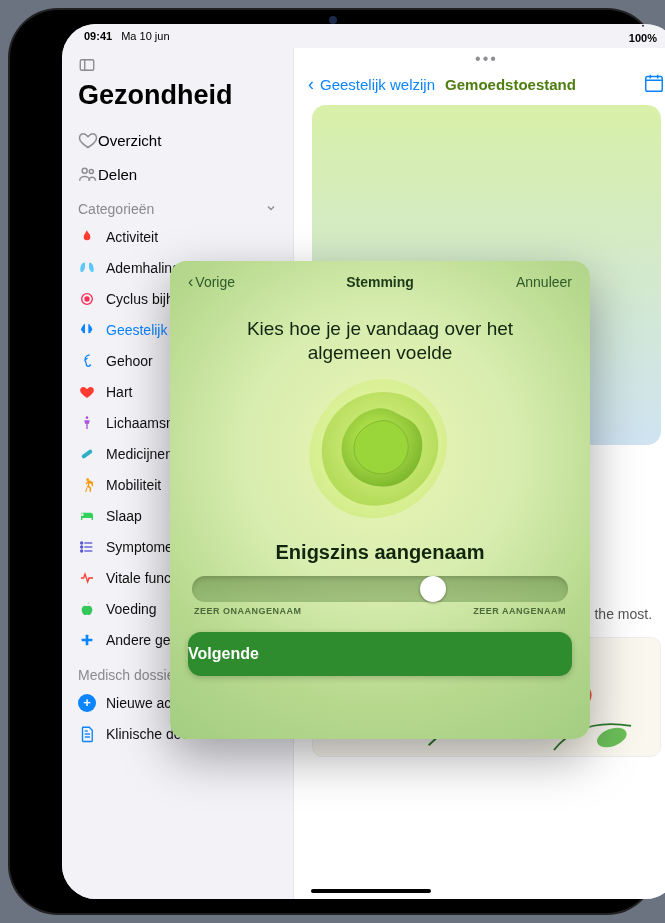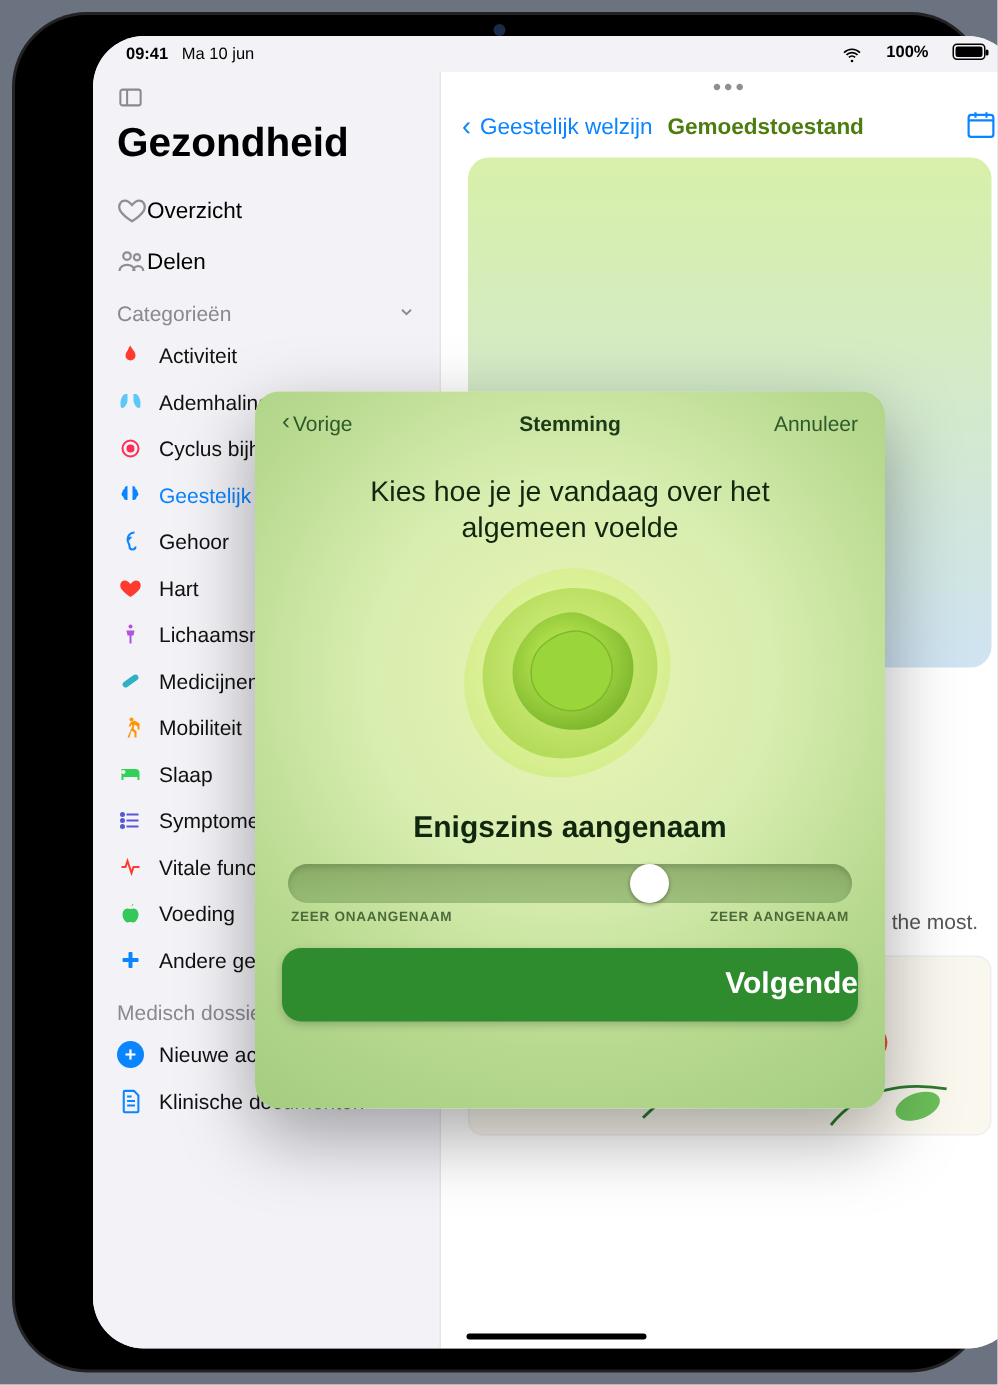--- a/index.html
+++ b/index.html
@@ -41,21 +41,21 @@
     height: 24px;
     display: flex;
     align-items: center;
     justify-content: space-between;
     padding: 0 22px;
     font-size: 11px;
     font-weight: 600;
     color: #000;
     background: #f2f2f7;
   }
-  .statusbar .right { display: flex; align-items: flex-start; gap: 16px; }
+  .statusbar .right { display: flex; align-items: center; gap: 4px; flex-direction: column; }
   .battery {
     width: 22px; height: 11px; border: 1px solid #000; border-radius: 3px; position: relative;
   }
   .battery::after { content:""; position:absolute; right:-3px; top:3px; width:2px; height:4px; background:#000; border-radius:1px; }
   .battery .fill { position:absolute; left:1px; top:1px; bottom:1px; right:1px; background:#000; border-radius:1.5px;}
   .wifi { width:14px; height:14px; display:inline-block; }
 
   .body {
     flex: 1;
     display: flex;
@@ -209,22 +209,22 @@
   }
   .slider-labels {
     display:flex; justify-content:space-between;
     font-size:9px; letter-spacing:0.5px; color:#4a6a3a; font-weight:600;
     margin-top:4px; padding: 0 2px;
     text-transform: uppercase;
   }
   .next-btn {
     margin-top: 16px;
     background:#2e8b2e;
-    color:#fff; font-size:20px; font-weight:600;
-    text-align:right;
+    color:#fff; font-size:16px; font-weight:600;
+    text-align:left;
     padding: 13px 0;
     border-radius: 13px;
     box-shadow: 0 2px 6px rgba(0,0,0,0.2);
   }
 
   .home-indicator {
     position:absolute; bottom:6px; left:50%; transform:translateX(-50%);
     width:120px; height:4px; background:#000; border-radius:3px;
   }
 </style>

